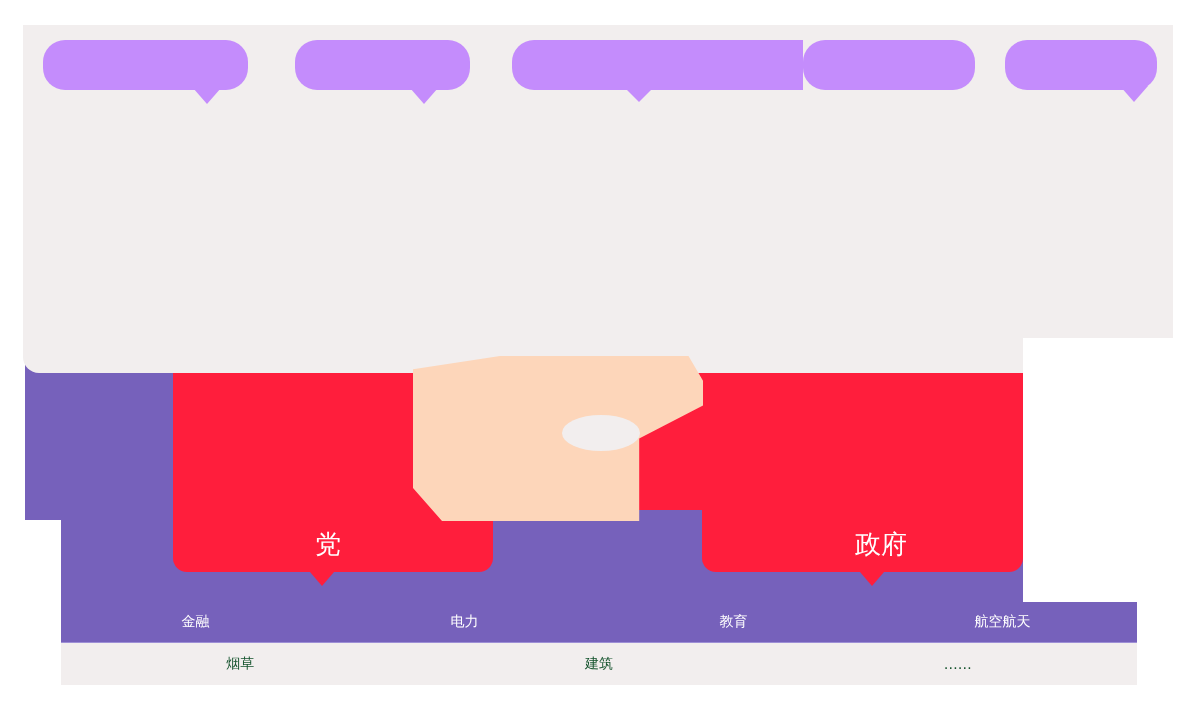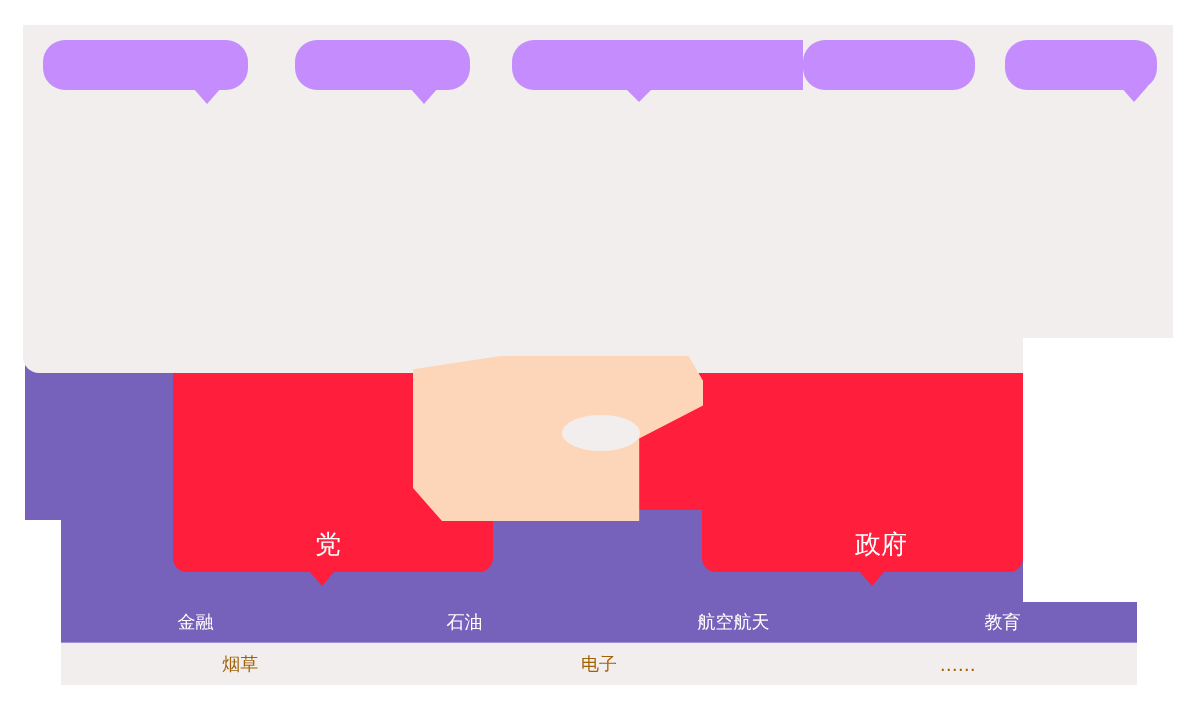--- a/index.html
+++ b/index.html
@@ -73,25 +73,25 @@
       border-top: 16px solid #c48cfc;
     }
     
     .table {
       left: 61px; top: 602px; width: 1076px; z-index: 6;
     }
     .row { display: flex; width: 100%; }
     .row.header { background: #7661bb; height: 40px; }
     .row.body { background: #f2eeee; height: 42px; border-top: 1px solid #9e8fd6; }
     .cell {
-      flex: 1; text-align: center; font-size: 18px;
+      flex: 1; text-align: center; font-size: 14px;
       display: flex; align-items: center; justify-content: center;
     }
     .row.header .cell { color: #ffffff; }
-    .row.body .cell { color: #a16207; }
+    .row.body .cell { color: #14532d; }
     .white-notch {
       left: 1023px; top: 338px; width: 177px; height: 264px; background: #ffffff; z-index: 5;
     }
   </style>
 </head>
 <body>
 
 <div class="abs top-band"></div>
 <div class="abs top-band-lower"></div>
 
@@ -124,22 +124,22 @@
 <div class="abs peach-hole"></div>
 
 <div class="abs red-label" style="left:173px;width:310px;">党</div>
 <div class="abs red-label" style="left:702px;width:358px;">政府</div>
 
 <div class="abs white-notch"></div>
 
 <div class="abs table">
   <div class="row header">
     <div class="cell">金融</div>
-    <div class="cell">石油</div>
+    <div class="cell">电力</div>
+    <div class="cell">教育</div>
     <div class="cell">航空航天</div>
-    <div class="cell">教育</div>
   </div>
   <div class="row body">
     <div class="cell">烟草</div>
-    <div class="cell">电子</div>
+    <div class="cell">建筑</div>
     <div class="cell">……</div>
   </div>
 </div>
 
 </body></html>

